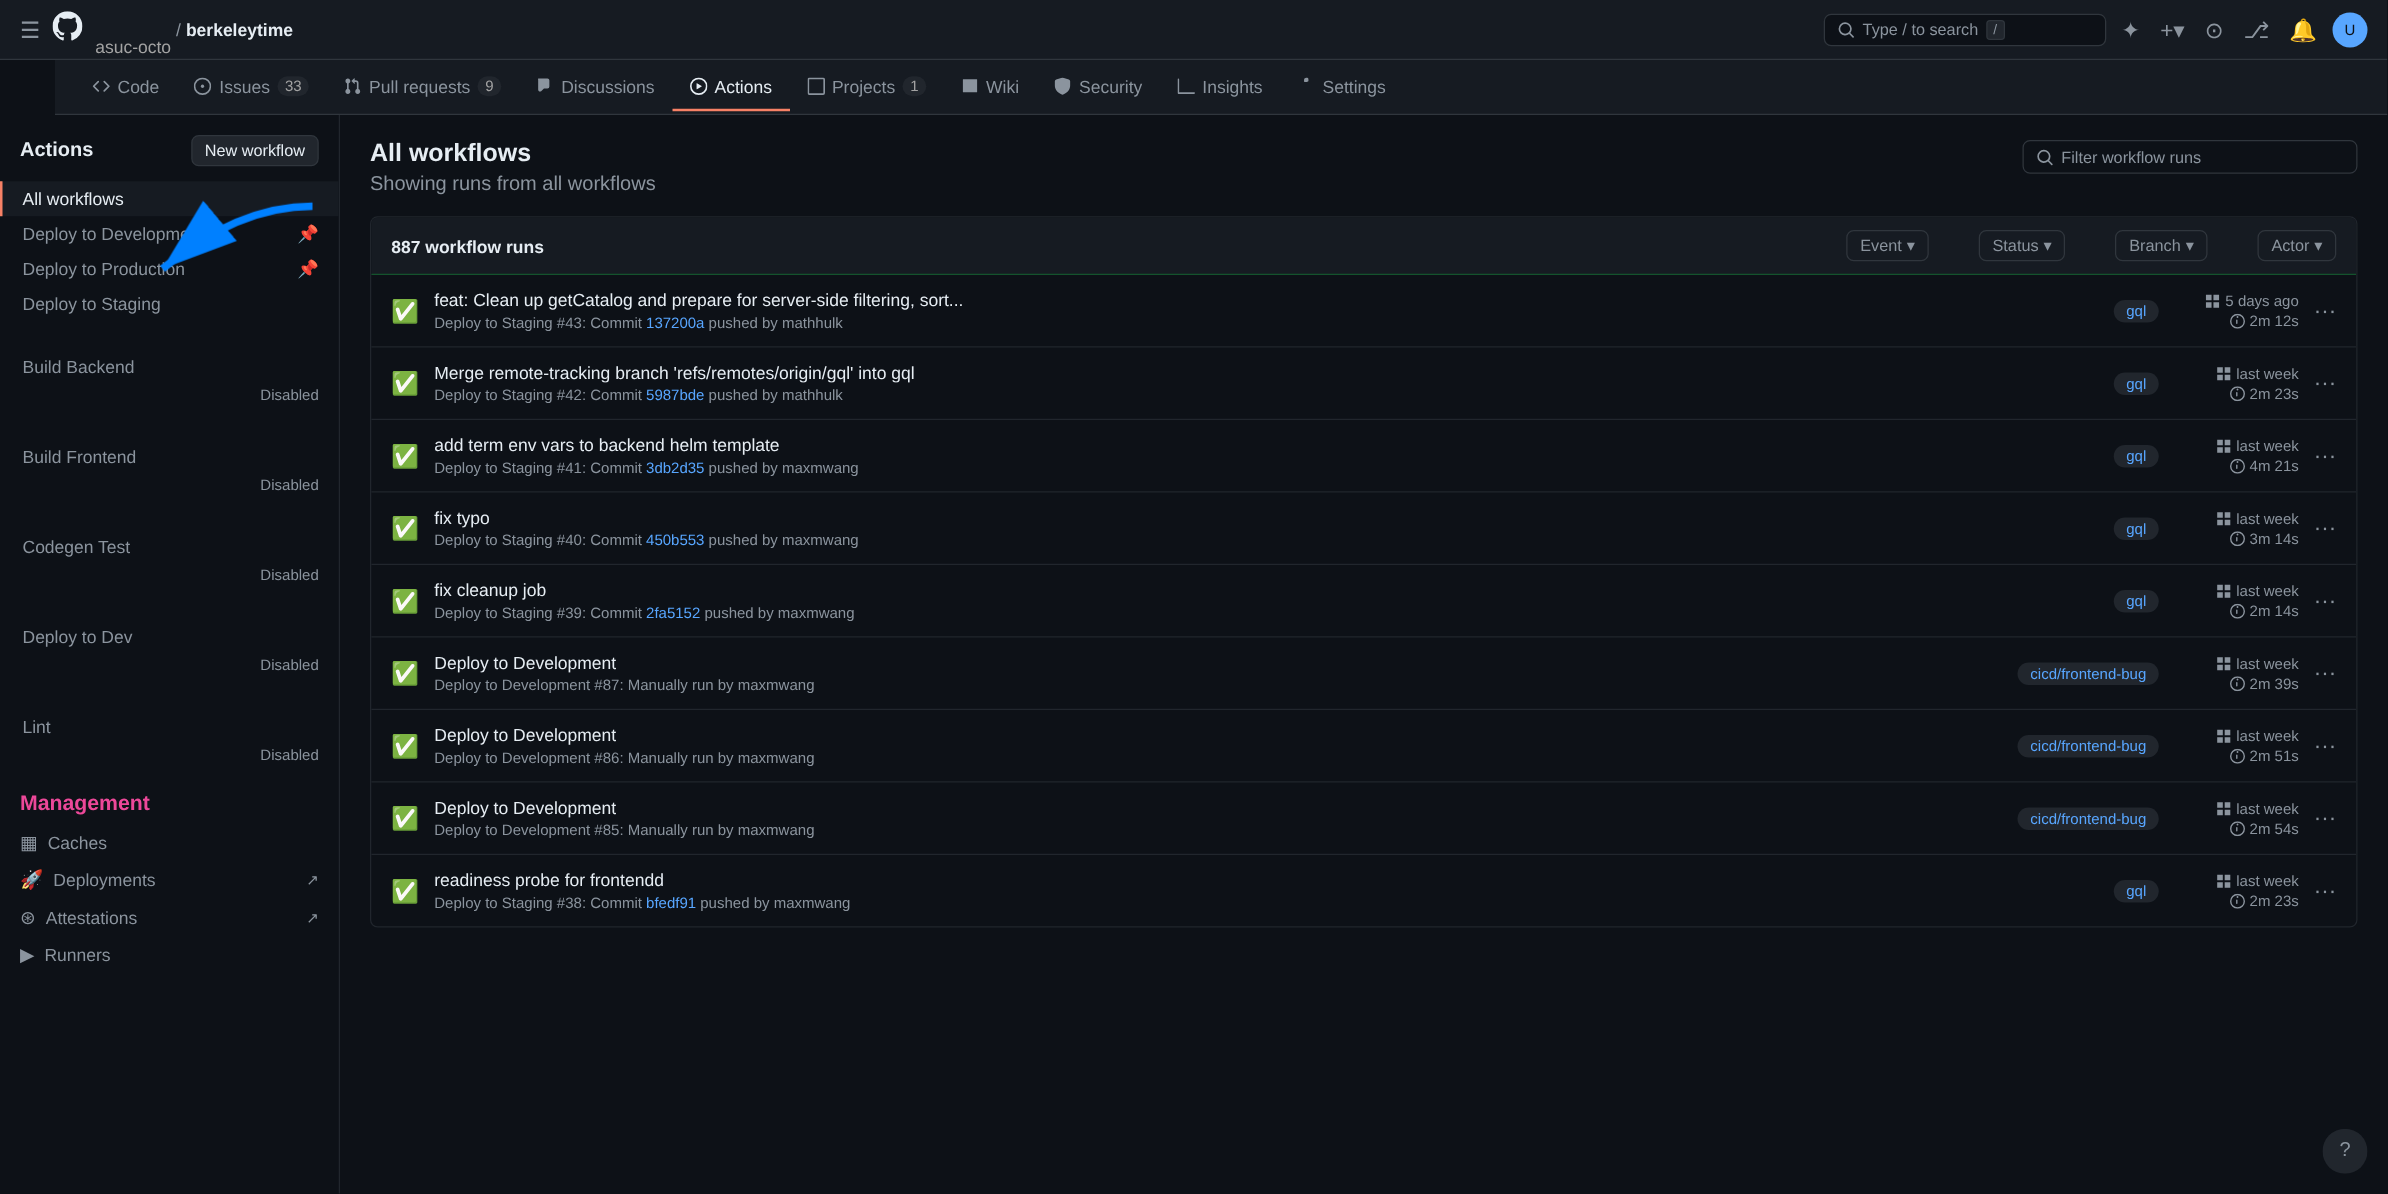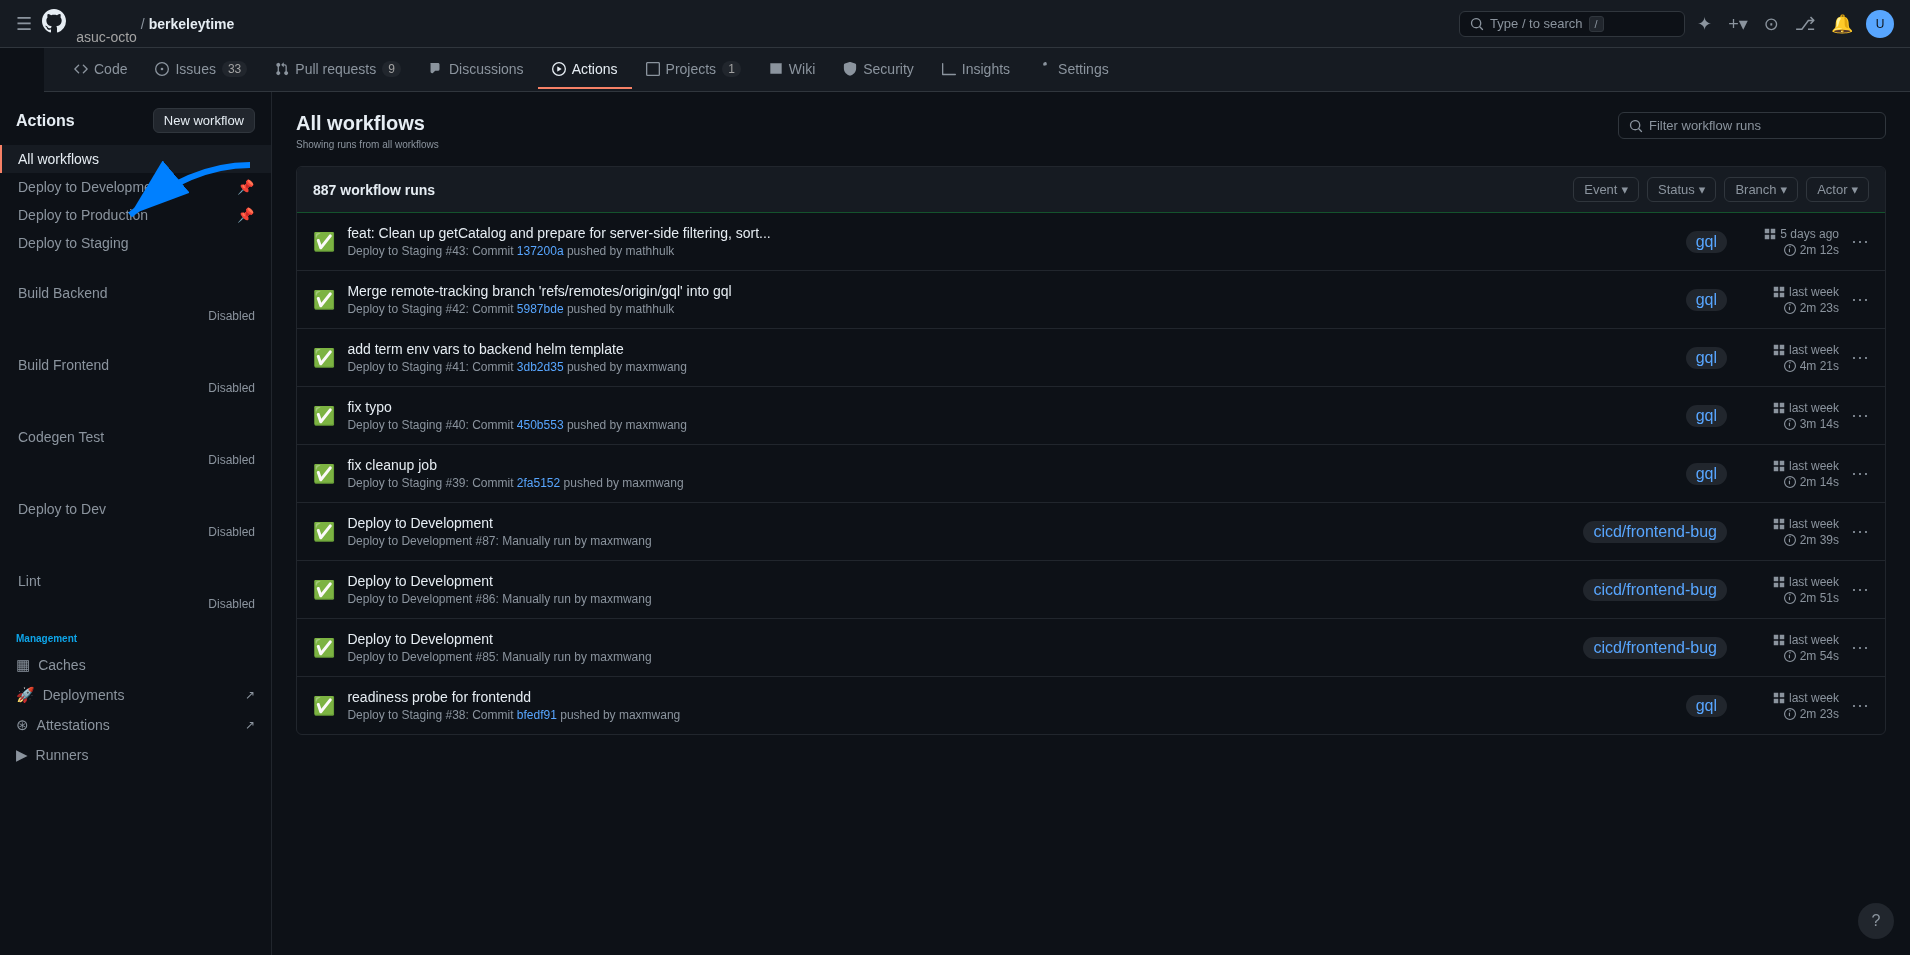--- a/index.html
+++ b/index.html
@@ -163,23 +163,23 @@
     .sidebar-nav-item .item-name { flex: 1; }
     .disabled-badge {
       font-size: 12px;
       color: #8b949e;
       margin-top: 46px;
     }
     .pin-icon { color: #8b949e; font-size: 14px; }
 
     .sidebar-section-label {
       padding: 16px 16px 6px;
-      font-size: 10px;
+      font-size: 17px;
       font-weight: 600;
-      color: #0ea5e9;
+      color: #ec4899;
       text-transform: none;
       letter-spacing: 0;
     }
     .sidebar-mgmt-item {
       display: flex;
       align-items: center;
       gap: 8px;
       padding: 6px 16px;
       cursor: pointer;
       color: #8b949e;
@@ -200,21 +200,21 @@
       justify-content: space-between;
       margin-bottom: 16px;
     }
     .content-title {
       font-size: 20px;
       font-weight: 600;
       color: #e6edf3;
       margin-bottom: 4px;
     }
     .content-subtitle {
-      font-size: 10px;
+      font-size: 16px;
       color: #8b949e;
     }
     .filter-search {
       background: #0d1117;
       border: 1px solid #30363d;
       border-radius: 6px;
       display: flex;
       align-items: center;
       padding: 5px 10px;
       gap: 6px;
@@ -250,20 +250,21 @@
       background: none;
       border: 1px solid #30363d;
       color: #8b949e;
       border-radius: 6px;
       padding: 4px 10px;
       font-size: 13px;
       cursor: pointer;
       display: flex;
       align-items: center;
       gap: 4px;
+      margin-left: 32px;
     }
 
     .workflow-run-row {
       display: flex;
       align-items: center;
       padding: 12px 16px;
       border-bottom: 1px solid #21262d;
       gap: 12px;
       cursor: pointer;
     }
@@ -291,21 +292,21 @@
     }
     .run-subtitle a {
       color: #58a6ff;
       text-decoration: none;
     }
 
     .run-branch {
       background: #21262d;
       border-radius: 20px;
       padding: 2px 10px;
-      font-size: 16px;
+      font-size: 12px;
       color: #58a6ff;
       white-space: nowrap;
       flex-shrink: 0;
     }
 
     .run-meta {
       display: flex;
       flex-direction: column;
       align-items: flex-end;
       gap: 2px;

